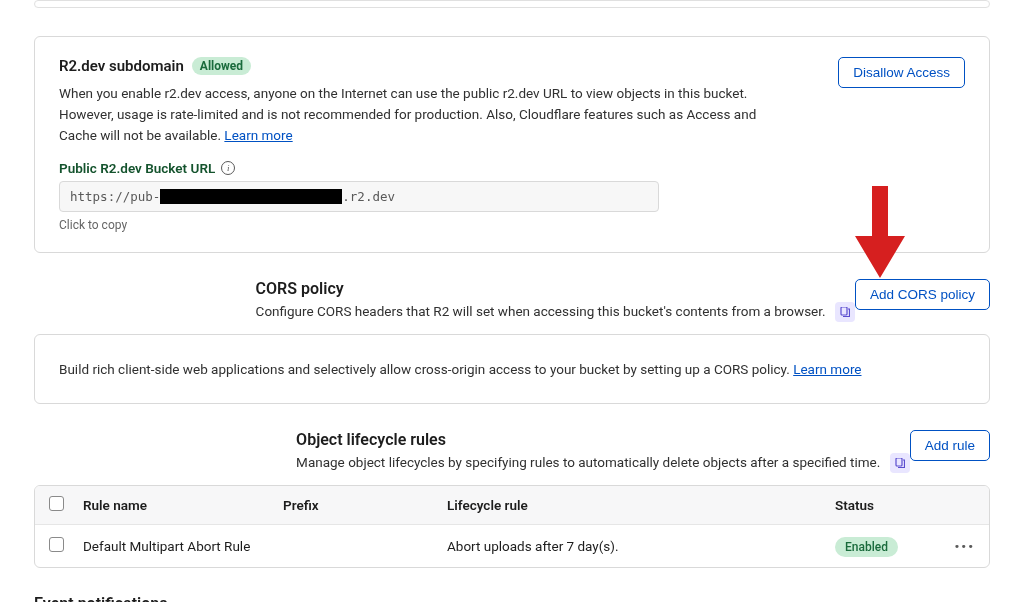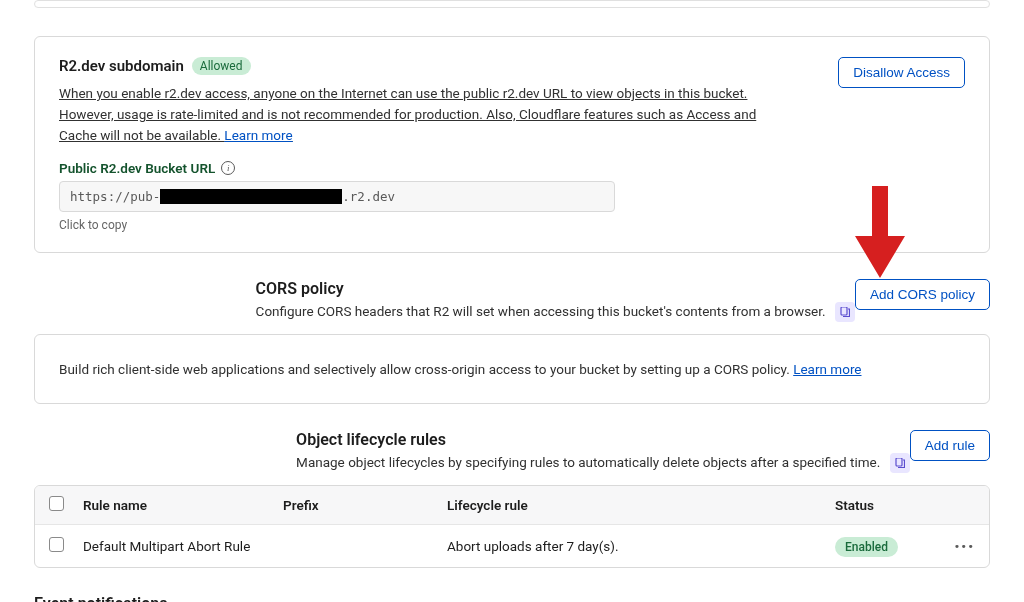--- a/index.html
+++ b/index.html
@@ -31,36 +31,35 @@
     .card-title {
       font-size: 15px;
       font-weight: 600;
     }
     .badge-allowed {
       background: #c9ecd5;
       color: #1a6b3c;
       font-size: 12px;
       padding: 2px 8px;
       border-radius: 10px;
-      font-weight: 400;
+      font-weight: 700;
     }
     .badge-enabled {
       background: #c9ecd5;
       color: #1a6b3c;
       font-size: 12px;
       padding: 3px 10px;
       border-radius: 10px;
       font-weight: 500;
     }
     .card-desc {
       font-size: 13.5px;
       color: #313131;
       line-height: 1.55;
       max-width: 700px;
-      text-decoration: underline;
     }
     .learn-more {
       color: #0051c3;
       text-decoration: underline;
       cursor: pointer;
     }
     .label-row {
       display: flex;
       align-items: center;
       gap: 6px;
@@ -88,21 +87,21 @@
     .url-box {
       display: flex;
       align-items: center;
       border: 1px solid #d9d9d9;
       background: #f7f7f7;
       border-radius: 4px;
       padding: 7px 10px;
       font-family: Consolas, Monaco, monospace;
       font-size: 12.5px;
       color: #595959;
-      width: 556px;
+      width: 600px;
       max-width: 100%;
     }
     .url-redact {
       display: inline-block;
       background: #000;
       height: 15px;
       width: 182px;
     }
     .click-copy {
       font-size: 12px;

